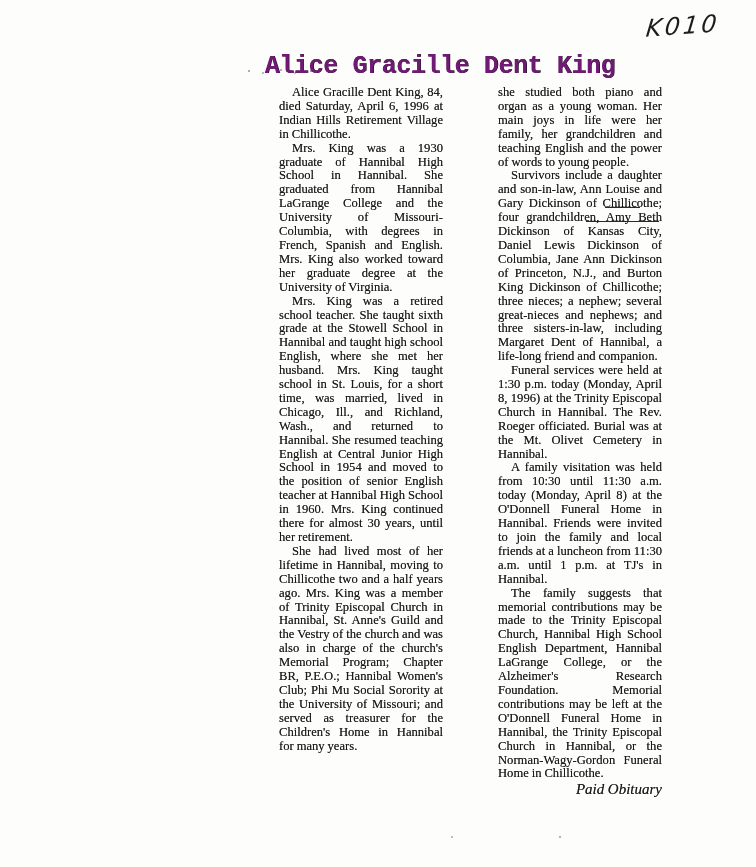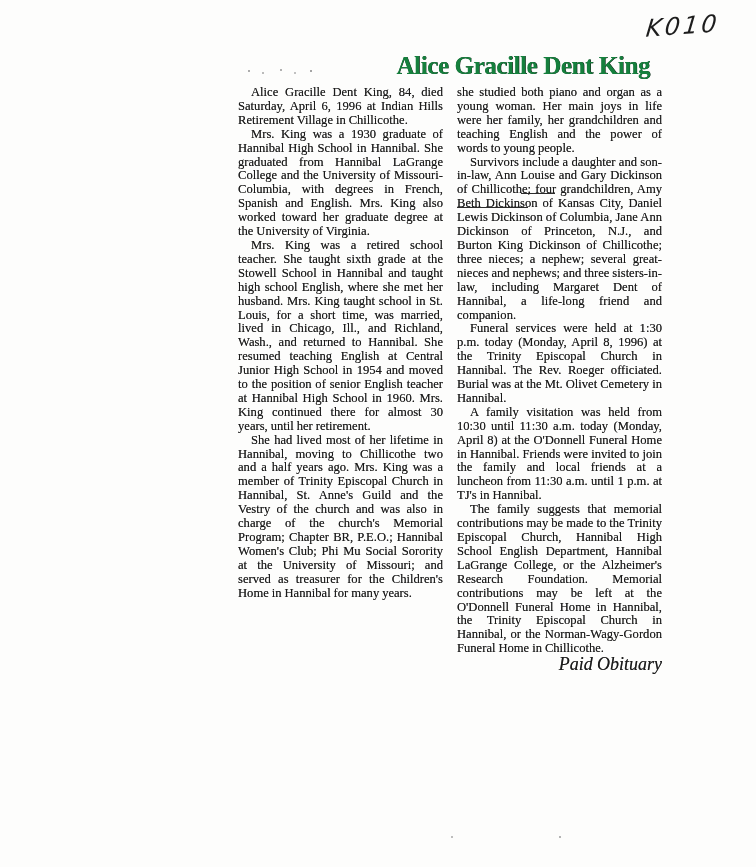--- a/index.html
+++ b/index.html
@@ -32,26 +32,26 @@
     letter-spacing: 3px;
     color: #1d1d1d;
     transform: rotate(-4deg) skewX(-10deg);
   }
   
   .title {
     position: absolute;
     top: 52px;
     left: 230px;
     width: 420px;
-    text-align: right;
-    font-family: Liberation Serif, serif;
+    text-align: center;
+    font-family: Liberation Mono, monospace;
     font-weight: 700;
     font-size: 25px;
     letter-spacing: -0.4px;
-    color: #15803d;
+    color: #701a75;
     text-shadow: 0.4px 0 0 #0d0d0d;
     white-space: nowrap;
   }
   
   .smudge {
     position: absolute;
     top: 64px;
     left: 243px;
     width: 74px;
     height: 12px;
@@ -64,33 +64,33 @@
     opacity: 0.8;
   }
   .columns {
     position: absolute;
     top: 86px;
     left: 238px;
     width: 424px;
     display: flex;
     gap: 14px;
   }
-  .column { width: 205px; }
+  .column { width: 205px; margin-left: 41px; }
   .para {
     font-size: 12.6px;
     line-height: 13.9px;
     text-align: justify;
     text-indent: 13px;
     hyphens: auto;
     word-spacing: -0.2px;
     text-shadow: 0 0 0.4px rgba(20,20,20,0.65);
   }
   .para.no-indent { text-indent: 0; }
   .para.align-right { text-align: right; }
-  .para.italic { font-style: italic; margin-top: 2px; font-size: 18px; font-family: Liberation Serif, serif; }
+  .para.italic { font-style: italic; margin-top: 2px; font-size: 15px; font-family: Liberation Serif, serif; }
   .pen-underline {
     border-bottom: 1.6px solid #2b2b2b;
     padding-bottom: 11px;
   }
   
   .bottom-noise {
     position: absolute;
     left: 440px;
     top: 833px;
     width: 180px;

